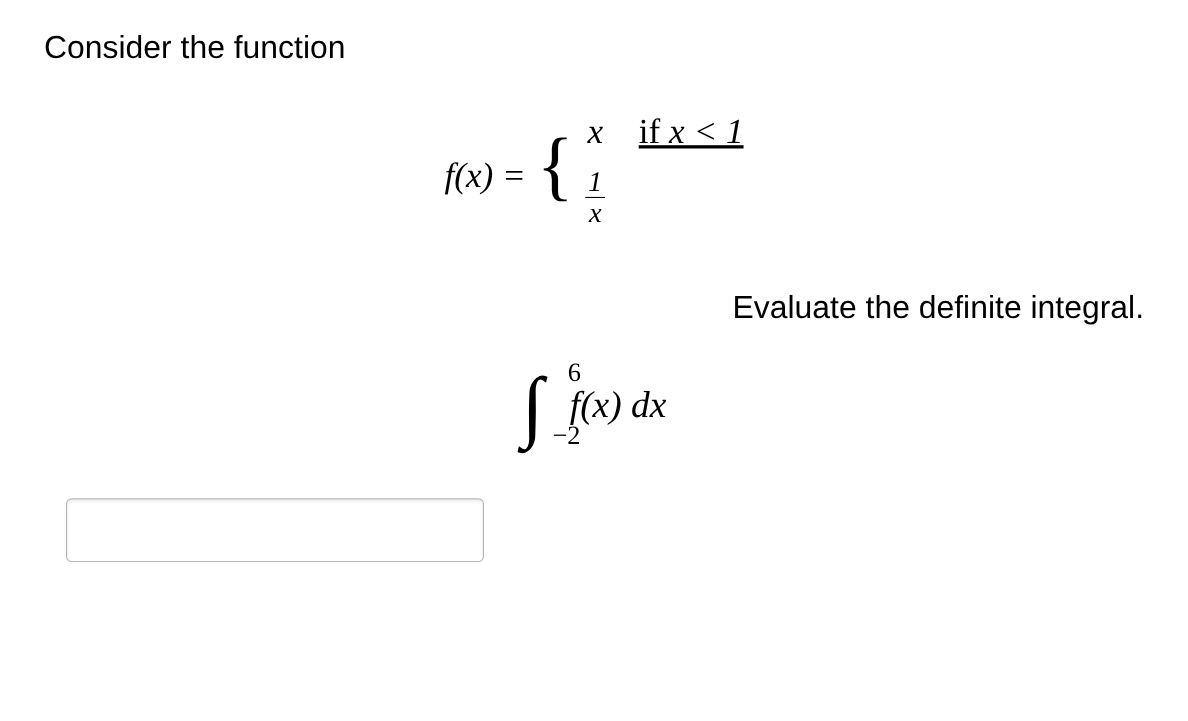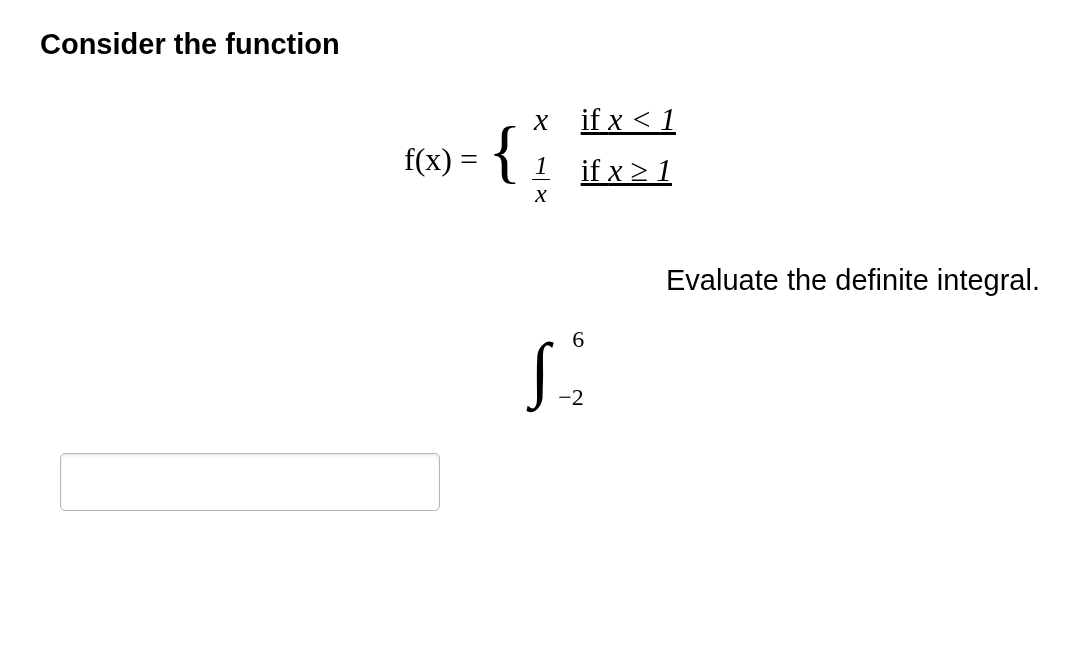--- a/index.html
+++ b/index.html
@@ -7,34 +7,34 @@
       font-family: Arial, Helvetica, sans-serif;
       font-size: 26px;
       color: #000;
       background: #fff;
       padding: 28px 40px;
       width: 1080px;
     }
     .intro-text {
       font-size: 29px;
       margin-bottom: 40px;
-      font-weight: bold;
     }
     .math-block {
       text-align: center;
       font-family: 'Times New Roman', Times, serif;
       font-size: 32px;
       margin-bottom: 56px;
     }
     .piecewise {
       display: inline-flex;
       align-items: center;
       gap: 10px;
     }
     .piecewise .lhs {
+      font-style: italic;
       margin-top: 11px;
     }
     .brace-col {
       display: inline-flex;
       flex-direction: column;
       justify-content: center;
       font-size: 70px;
       line-height: 1;
       position: relative;
       top: -2px;
@@ -140,35 +140,33 @@
       <span class="case-val">x</span>
       <span class="case-cond">
         <span>if </span><span class="italic">x &lt; 1</span>
       </span>
       <span class="case-val">
         <span class="frac">
           <span class="num">1</span>
           <span class="den">x</span>
         </span>
       </span>
-      <span class="case-cond">
-        <span>if </span><span class="italic">x ≥ 1</span>
-      </span>
     </span>
   </span>
 </div>
 
 <div class="instruction">Evaluate the definite integral.</div>
 
 <div class="integral-block">
   <span class="integral-wrap">
     <span class="intsym">
       ∫
       <span class="upper">6</span>
       <span class="lower">−2</span>
     </span>
+    <span class="integrand">f(x) dx</span>
   </span>
 </div>
 
 <input type="text" class="answer-input" value="" style="">
 
 
 
 
 </body></html>

